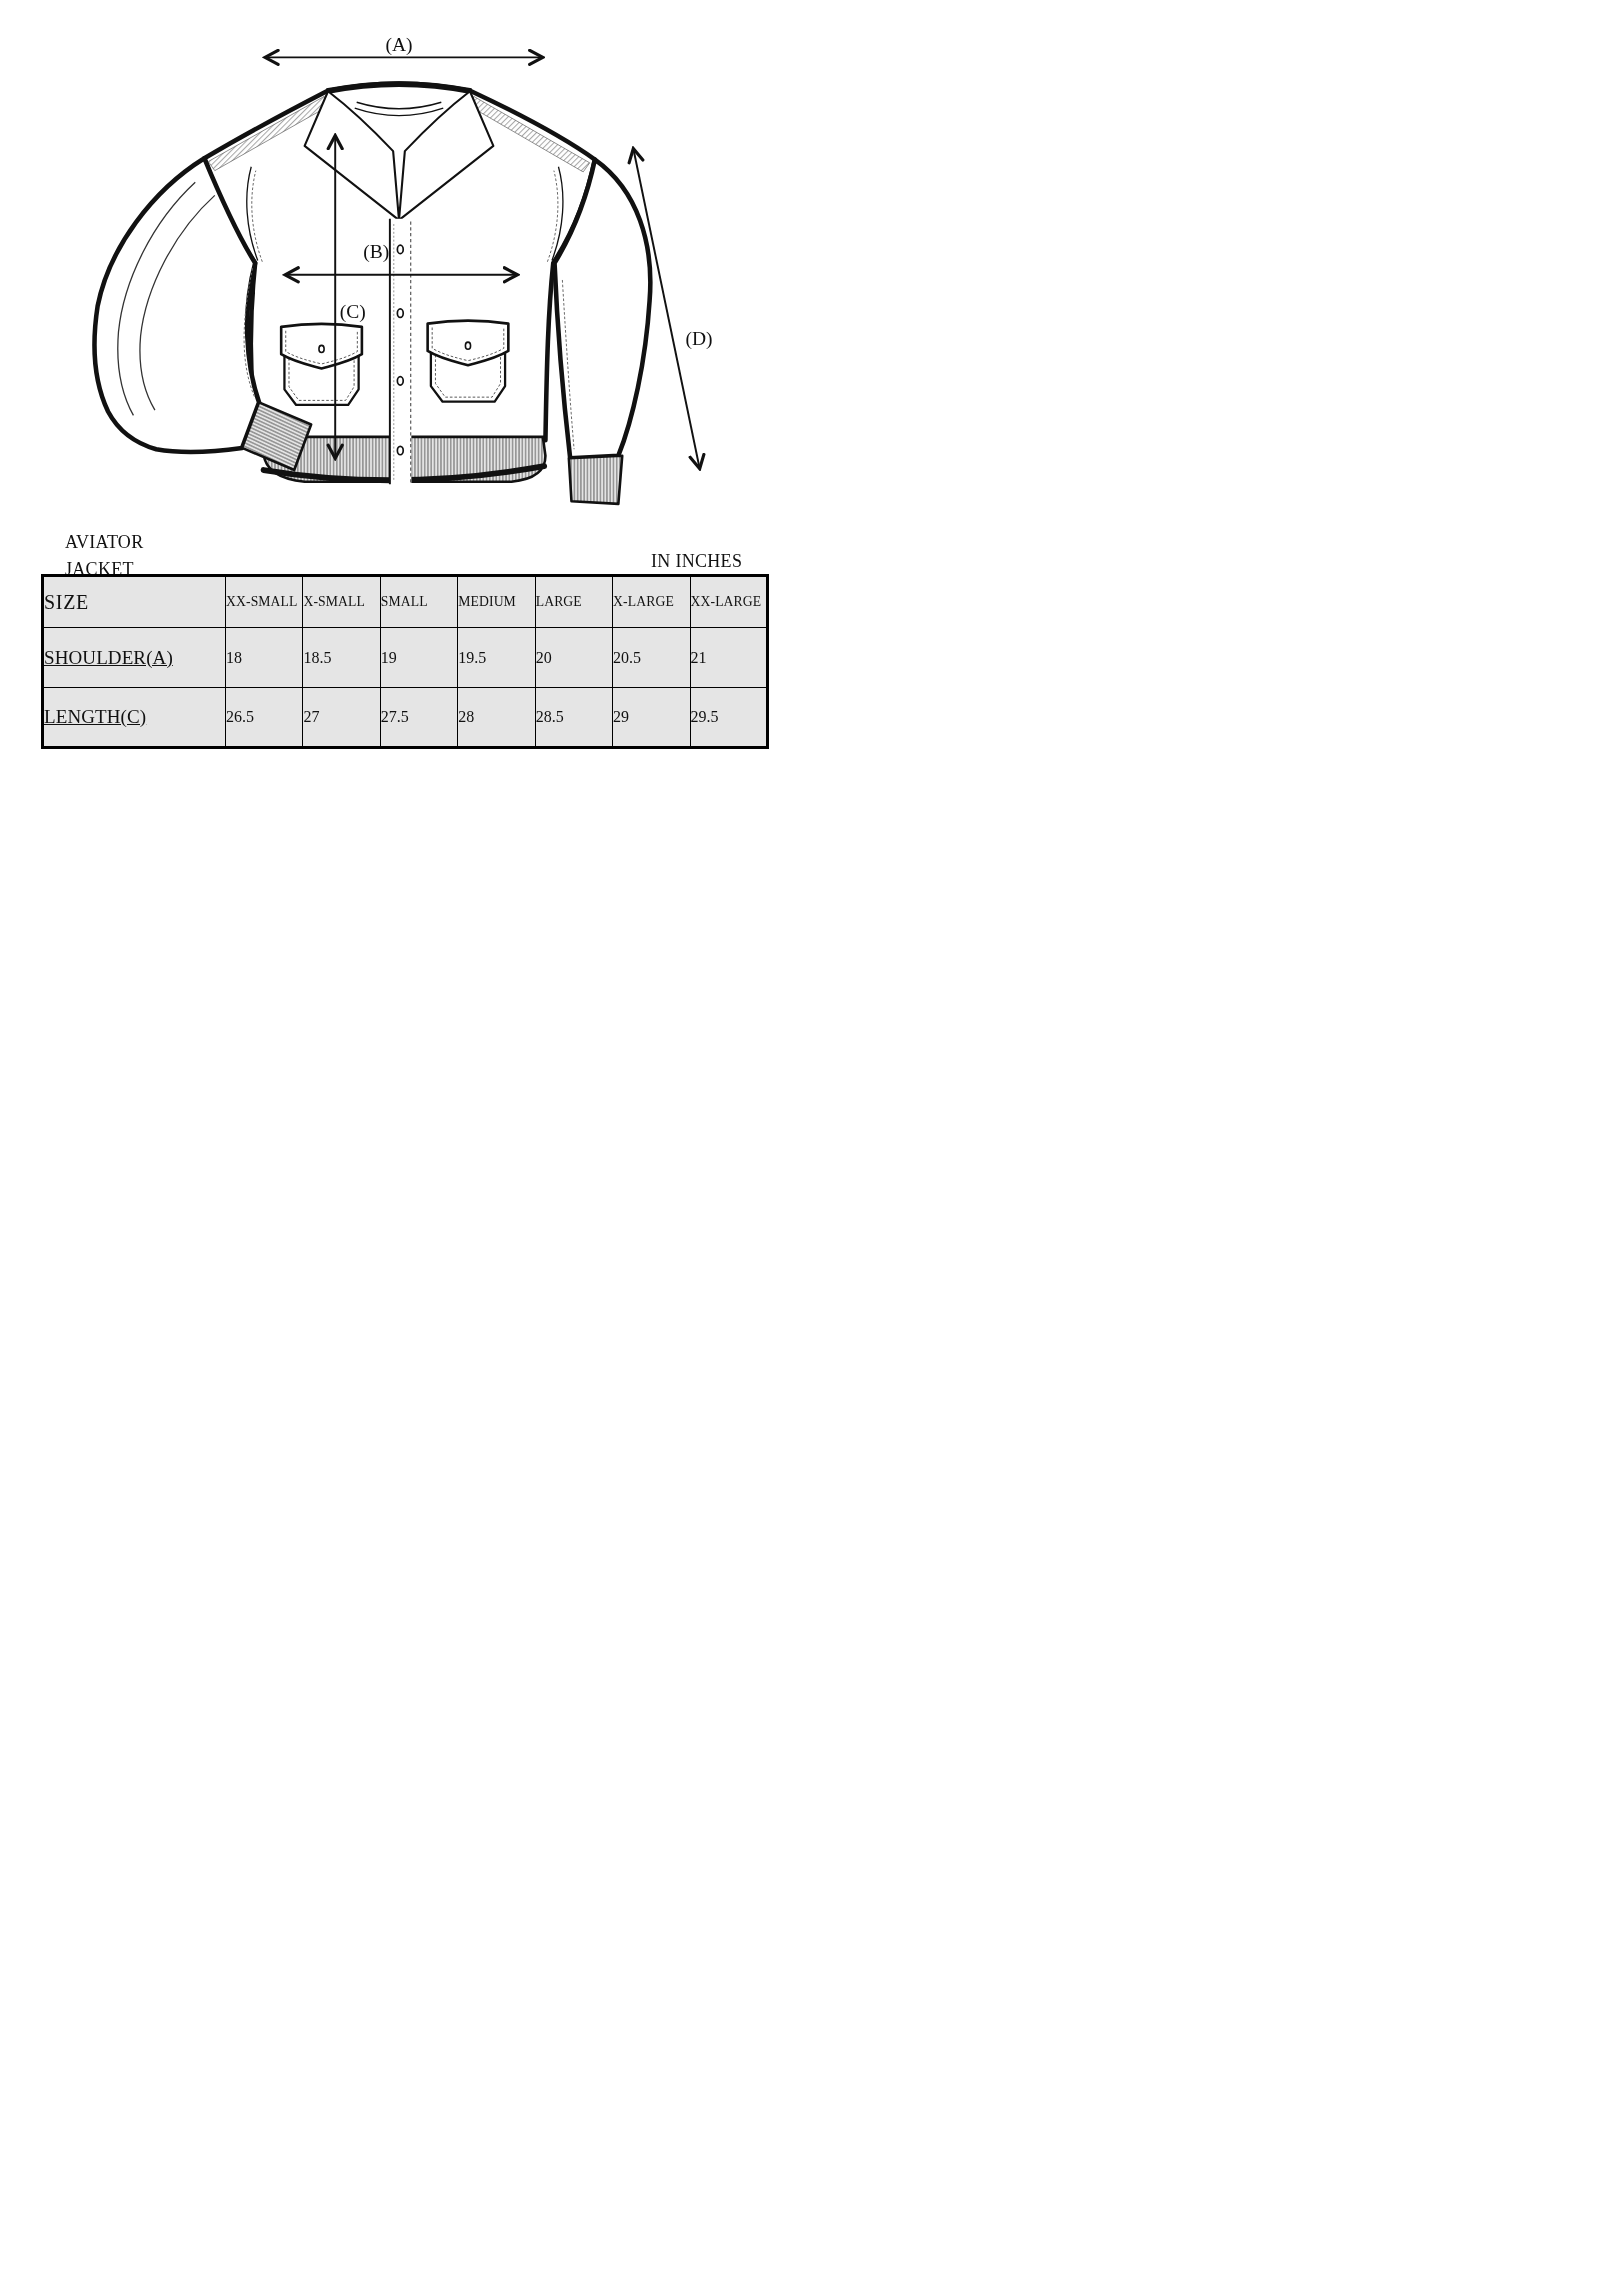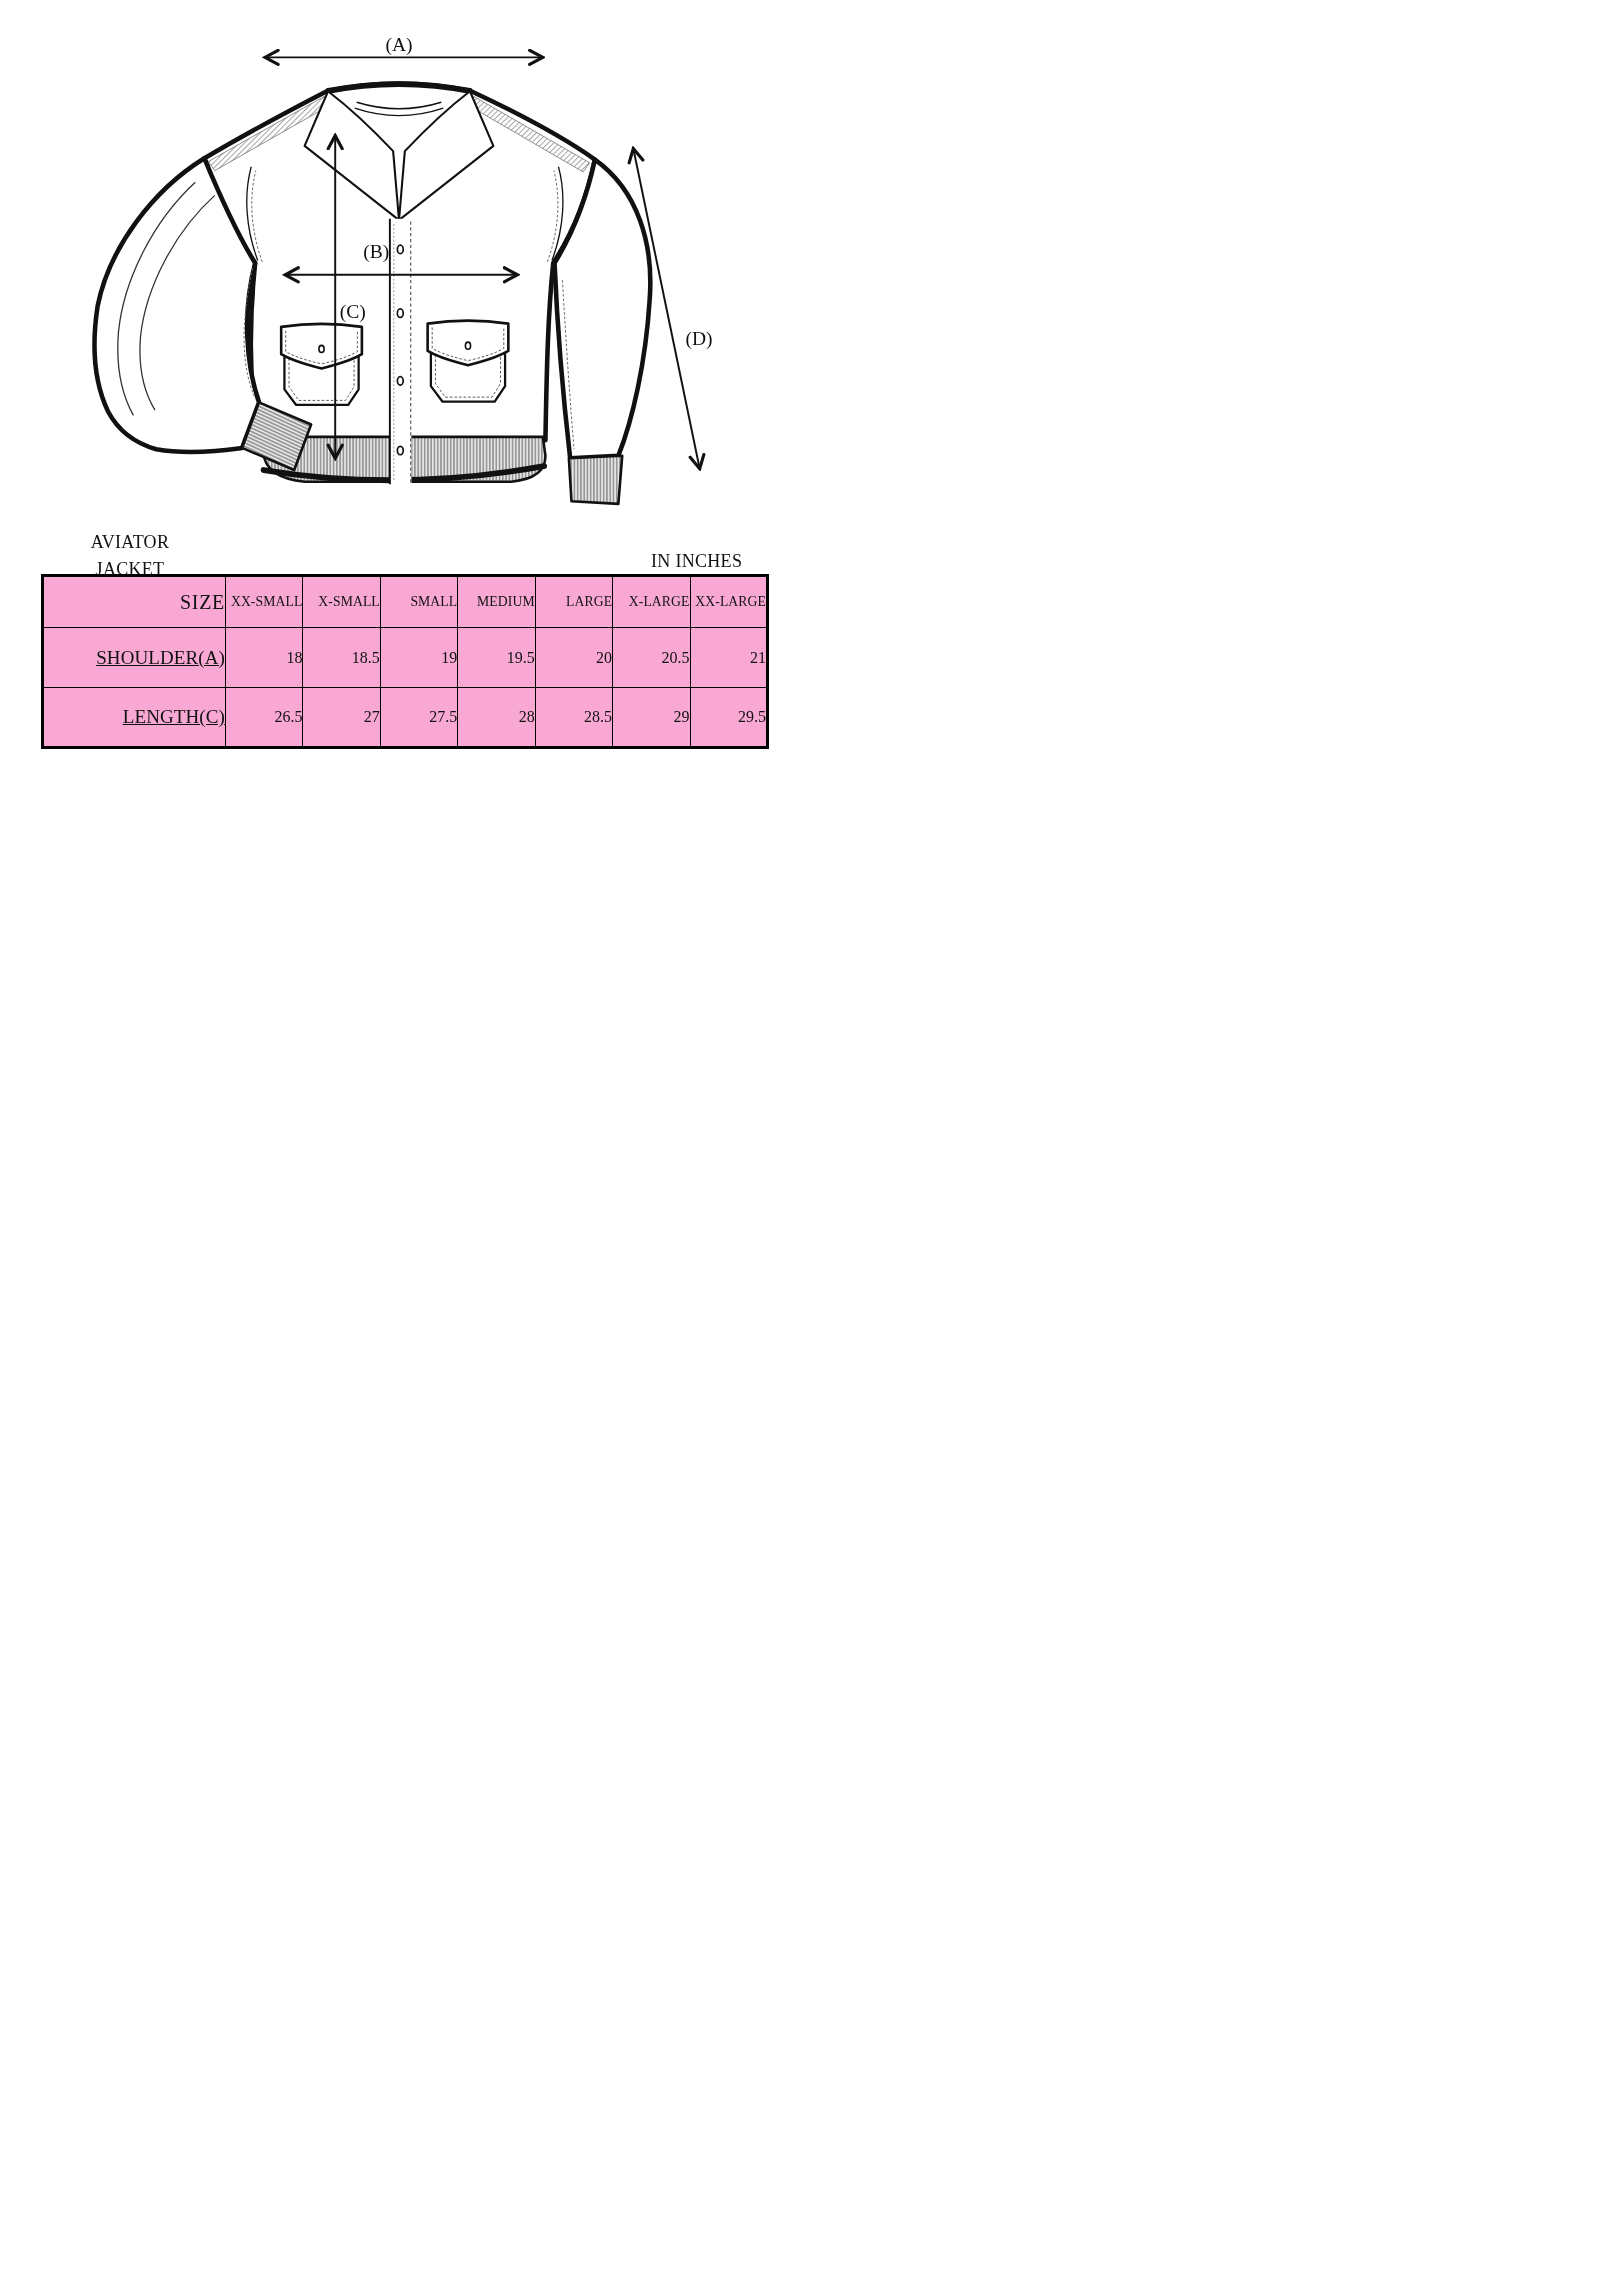--- a/index.html
+++ b/index.html
@@ -1,29 +1,29 @@
 <!DOCTYPE html>
 <html style="font-size:10.4px"><head>
 <meta charset="utf-8">
 <style>
   html,body{margin:0;padding:0;}
   body{
     width:811px;height:1142px;background:#ffffff;position:relative;
     font-family:"Liberation Serif","DejaVu Serif",serif;color:#111;
   }
   .figure-wrap{position:absolute;left:0;top:0;width:811px;height:586px;}
-  .brand{position:absolute;left:65px;top:529px;width:130px;text-align:center;
+  .brand{position:absolute;left:65px;top:529px;width:130px;text-align:left;
          font-size:18px;line-height:1.5;letter-spacing:0.3px;font-family:Liberation Serif, serif;}
   .units{position:absolute;left:651px;top:551px;font-size:18px;letter-spacing:0.3px;text-align:center;}
   .size-table{position:absolute;left:41px;top:574px;width:728px;
               border-collapse:collapse;table-layout:fixed;}
   .size-table{border:3.3px solid #000;}
   .size-table th,.size-table td{
-    border:1.3px solid #000;text-align:right;vertical-align:middle;
-    font-weight:normal;padding:0;background:#f9a8d4;
+    border:1.3px solid #000;text-align:left;vertical-align:middle;
+    font-weight:normal;padding:0;background:#e5e5e5;
   }
   .size-table thead tr{height:52px;}
   .size-table tbody tr{height:60px;}
   th.size-head{font-size:20px;letter-spacing:0.7px;}
   th.col-head{font-size:13.7px;letter-spacing:0.1px;}
   td.row-label{font-size:19px;letter-spacing:0.1px;text-decoration:underline;}
   td.val{font-size:16px;}
   svg text{font-family:"Liberation Serif","DejaVu Serif",serif;fill:#111;}
 </style>
 </head>

